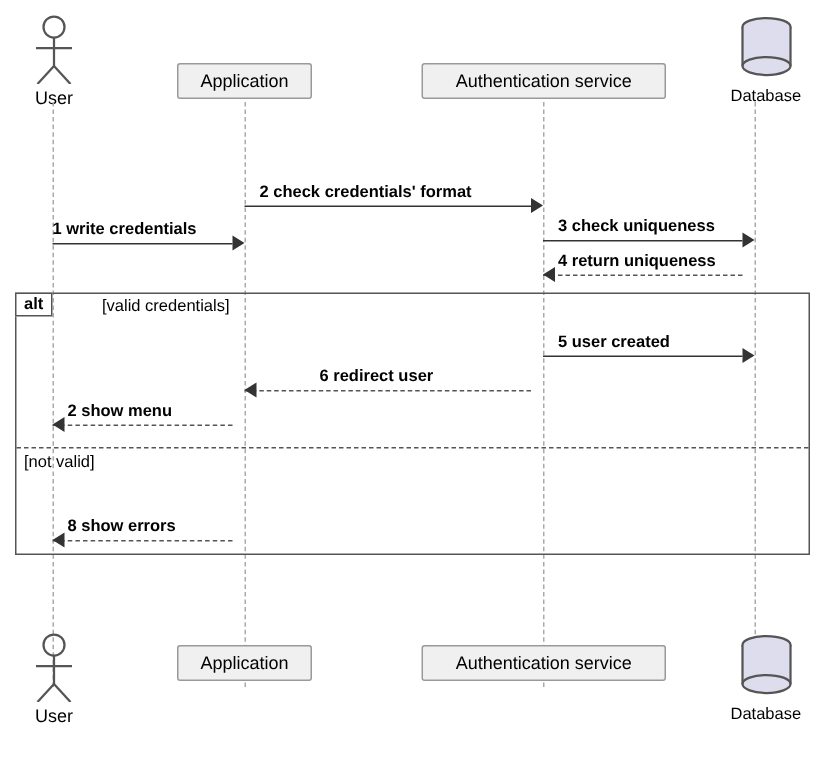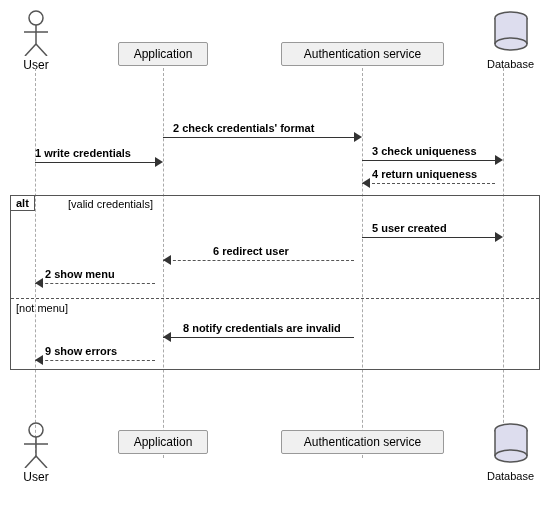--- a/index.html
+++ b/index.html
@@ -140,51 +140,46 @@
   <div style="position:absolute; top:176px; left:362px; width:141px; height:14px;padding-left:20px;">
     <div style="position:absolute; top:7px; left:0; width:133px; border-top:1px dashed #555;"></div>
     <div style="position:absolute; top:2px; left:0; border-top:5px solid transparent; border-bottom:5px solid transparent; border-right:8px solid #333;"></div>
     <div style="position:absolute; top:-8px; left:10px; font-size:11px; font-weight:bold;">4 return uniqueness</div>
   </div>
 
   <div class="alt-frame" style="left:10px; top:195px; width:530px; height:175px;">
     <div class="alt-label">alt</div>
     <div class="alt-condition">[valid credentials]</div>
     <div class="alt-divider" style="top:102px;"></div>
-    <div class="alt-condition2" style="top:106px;">[not menu]</div>
+    <div class="alt-condition2" style="top:106px;">[not valid]</div>
   </div>
 
   <div style="position:absolute; top:230px; left:362px; width:141px; height:14px;">
     <div style="position:absolute; top:7px; left:0; width:133px; height:1px; background:#333;"></div>
     <div style="position:absolute; top:2px; left:133px; border-top:5px solid transparent; border-bottom:5px solid transparent; border-left:8px solid #333;"></div>
     <div style="position:absolute; top:-8px; left:10px; font-size:11px; font-weight:bold;">5 user created</div>
   </div>
 
   <div style="position:absolute; top:253px; left:163px; width:199px; height:14px;">
     <div style="position:absolute; top:7px; left:0; width:191px; border-top:1px dashed #555;"></div>
     <div style="position:absolute; top:2px; left:0; border-top:5px solid transparent; border-bottom:5px solid transparent; border-right:8px solid #333;"></div>
     <div style="position:absolute; top:-8px; left:50px; font-size:11px; font-weight:bold;">6 redirect user</div>
   </div>
 
   <div style="position:absolute; top:276px; left:35px; width:128px; height:14px;">
     <div style="position:absolute; top:7px; left:0; width:120px; border-top:1px dashed #555;"></div>
     <div style="position:absolute; top:2px; left:0; border-top:5px solid transparent; border-bottom:5px solid transparent; border-right:8px solid #333;"></div>
     <div style="position:absolute; top:-8px; left:10px; font-size:11px; font-weight:bold;">2 show menu</div>
   </div>
 
-  <div style="position:absolute; top:330px; left:163px; width:199px; height:14px;">
-    <div style="position:absolute; top:7px; left:0; width:191px; height:1px; background:#333;"></div>
-    <div style="position:absolute; top:2px; left:0; border-top:5px solid transparent; border-bottom:5px solid transparent; border-right:8px solid #333;"></div>
-    <div style="position:absolute; top:-8px; left:20px; font-size:11px; font-weight:bold;">8 notify credentials are invalid</div>
-  </div>
 
   <div style="position:absolute; top:353px; left:35px; width:128px; height:14px;">
     <div style="position:absolute; top:7px; left:0; width:120px; border-top:1px dashed #555;"></div>
     <div style="position:absolute; top:2px; left:0; border-top:5px solid transparent; border-bottom:5px solid transparent; border-right:8px solid #333;"></div>
-    <div style="position:absolute; top:-8px; left:10px; font-size:11px; font-weight:bold;">9 show errors</div>
+    <div style="position:absolute; top:-8px; left:10px; font-size:11px; font-weight:bold;">8 show errors</div>
   </div>
 
   <div class="stick-figure" style="left:18px; top:420px;">
     <svg width="36" height="48" viewBox="0 0 36 48">
       <circle cx="18" cy="10" r="7" fill="none" stroke="#555" stroke-width="1.5"></circle>
       <line x1="18" y1="17" x2="18" y2="36" stroke="#555" stroke-width="1.5"></line>
       <line x1="6" y1="24" x2="30" y2="24" stroke="#555" stroke-width="1.5"></line>
       <line x1="18" y1="36" x2="7" y2="48" stroke="#555" stroke-width="1.5"></line>
       <line x1="18" y1="36" x2="29" y2="48" stroke="#555" stroke-width="1.5"></line>
     </svg>

